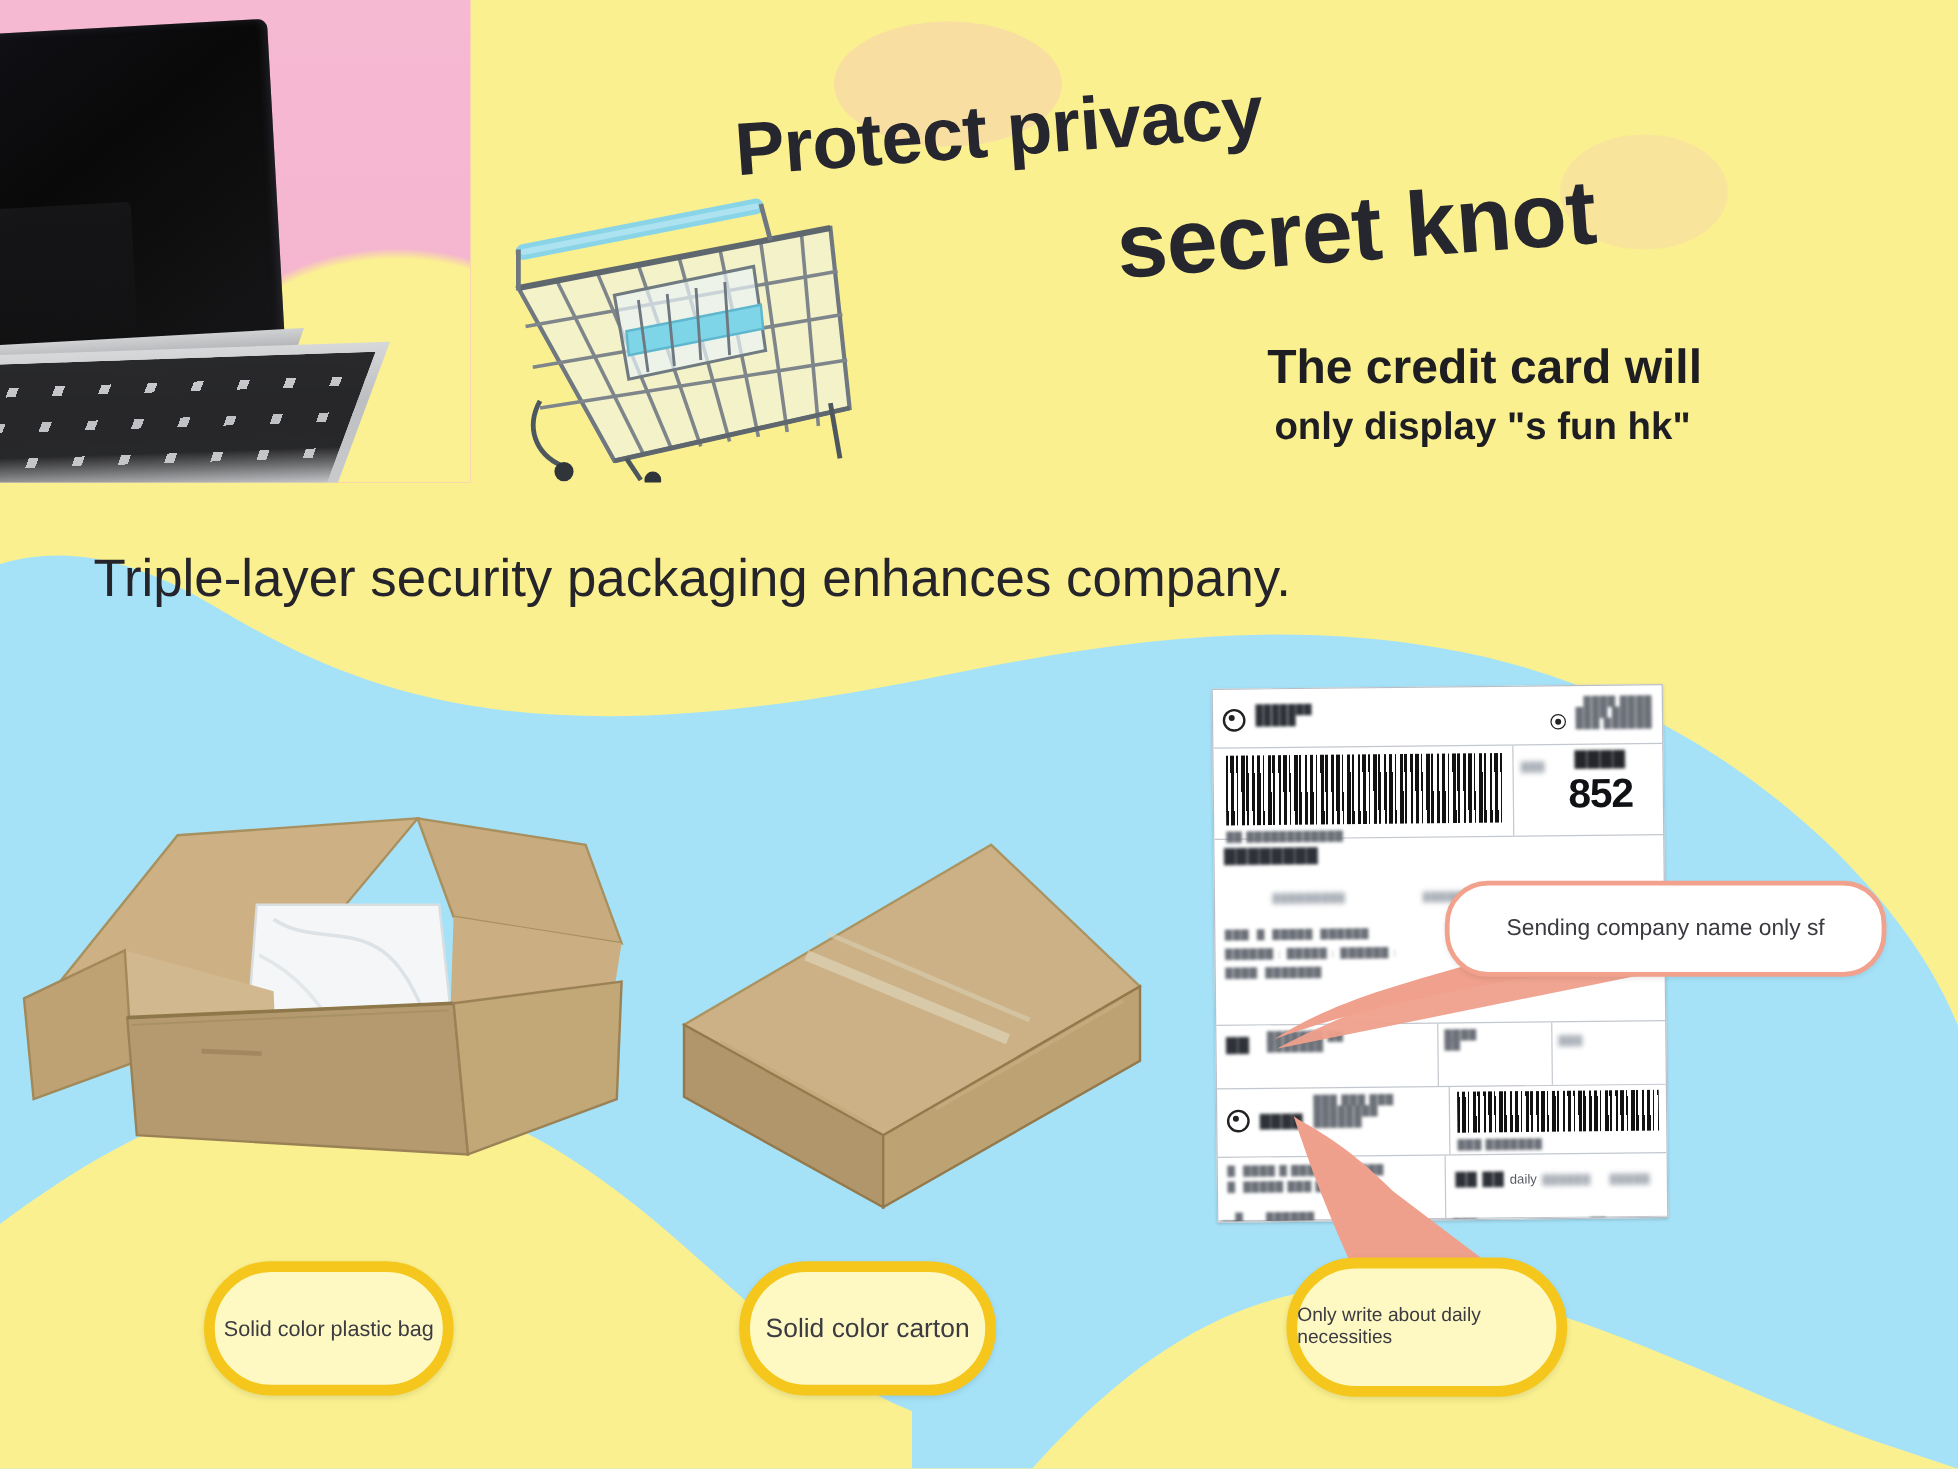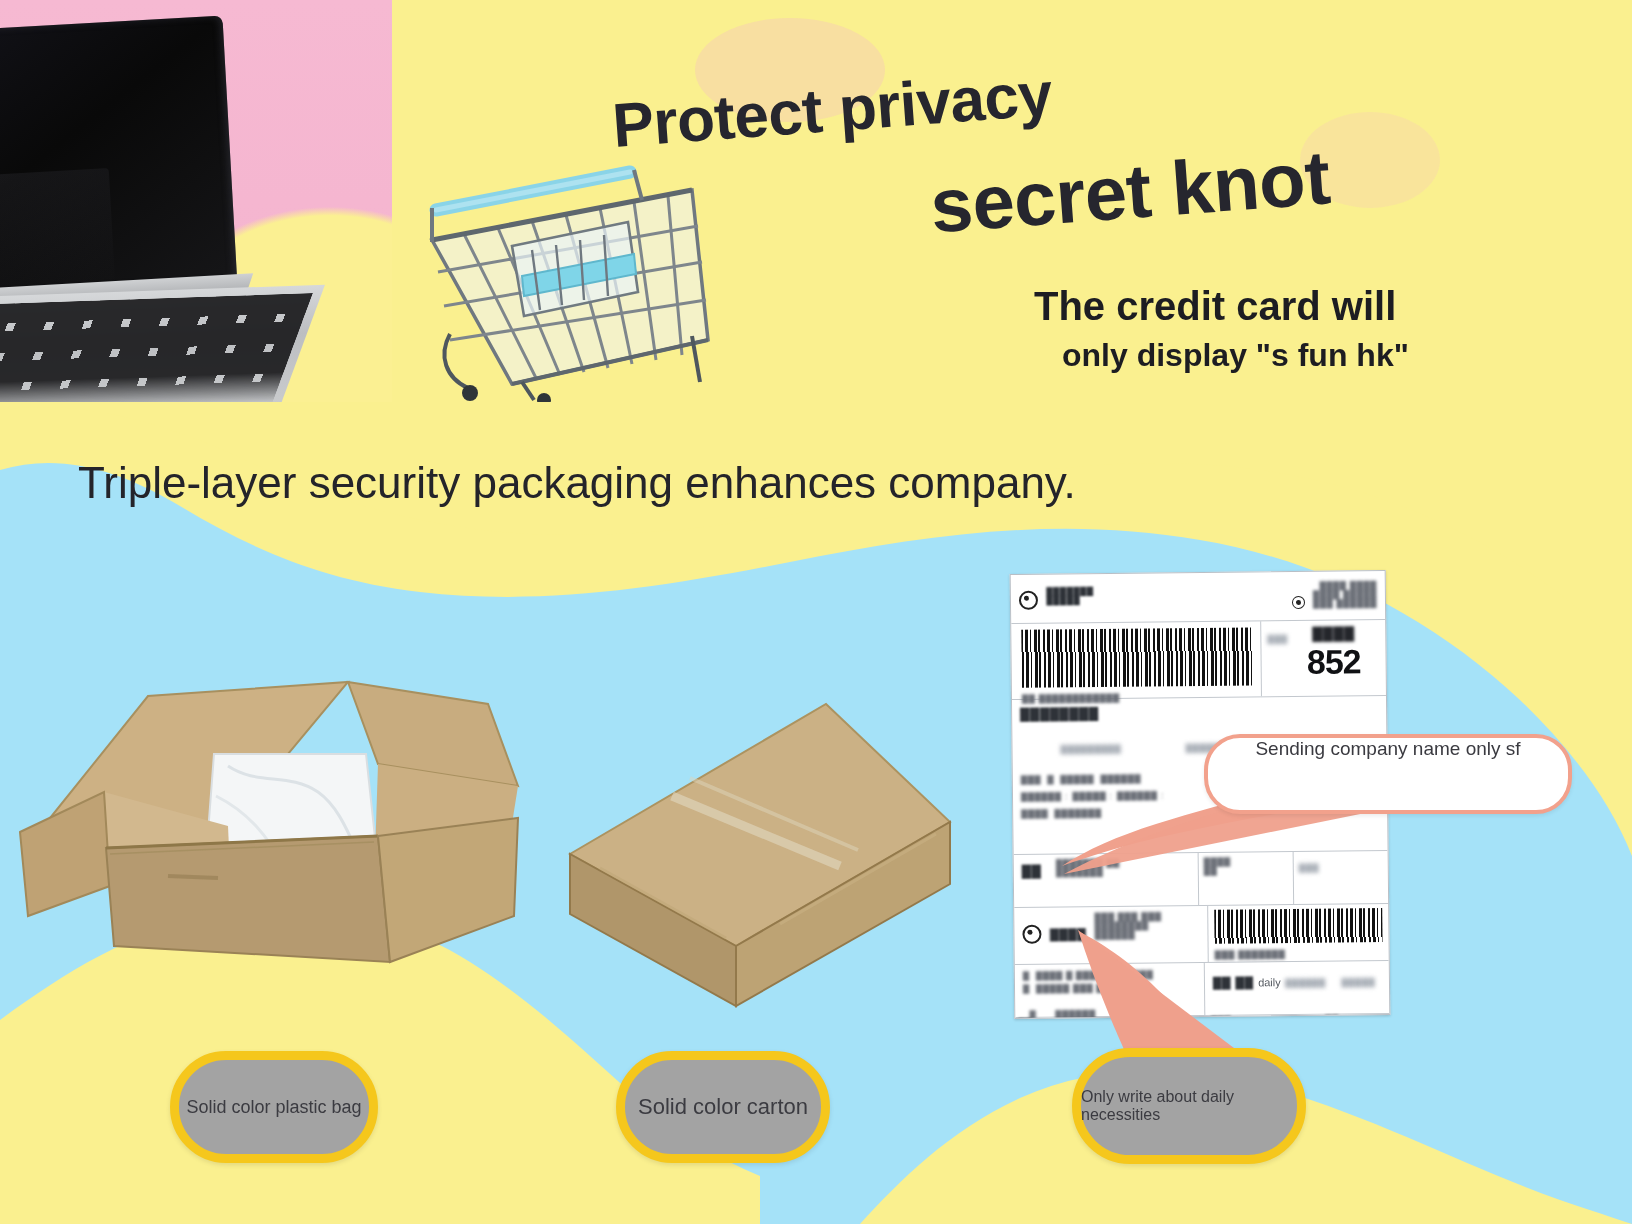--- a/index.html
+++ b/index.html
@@ -106,21 +106,21 @@
     z-index: 8;
     font-size: 76px;
     font-weight: bold;
     color: #26262e;
     letter-spacing: -.5px;
     transform: rotate(-4.2deg);
     white-space: nowrap;
   }
   .sub-credit {
     position: absolute;
-    left: 1034px; top: 284px;
+    left: 1056px; top: 284px;
     z-index: 8;
     font-size: 40px;
     font-weight: bold;
     color: #1d1d22;
     white-space: nowrap;
   }
   .sub-display {
     position: absolute;
     left: 1062px; top: 337px;
     z-index: 8;
@@ -214,30 +214,30 @@
 
   
   .callout {
     position: absolute;
     left: 1204px; top: 734px;
     width: 360px; height: 72px;
     z-index: 10;
     background: #ffffff;
     border: 4px solid #F2A18C;
     border-radius: 36px;
-    display: flex; align-items: flex-start; justify-content: center;
+    display: flex; align-items: center; justify-content: center;
     font-size: 19px; color: #3a3a40;
     box-shadow: 0 2px 4px rgba(0,0,0,.08);
   }
 
   
   .pill {
     position: absolute;
     z-index: 11;
-    background: #a3a3a3;
+    background: #fef9c3;
     border: 9px solid #F5C71C;
     border-radius: 60px;
     display: flex; align-items: center; justify-content: center;
     color: #3b3b41;
     box-shadow: 0 2px 5px rgba(0,0,0,.10);
   }
   #pill-1 { left: 170px; top: 1051px; width: 190px; height: 94px; font-size: 18px; }
   #pill-2 { left: 616px; top: 1051px; width: 196px; height: 94px; font-size: 22px; }
   #pill-3 { left: 1072px; top: 1048px; width: 216px; height: 98px; font-size: 16px; }
 </style>

